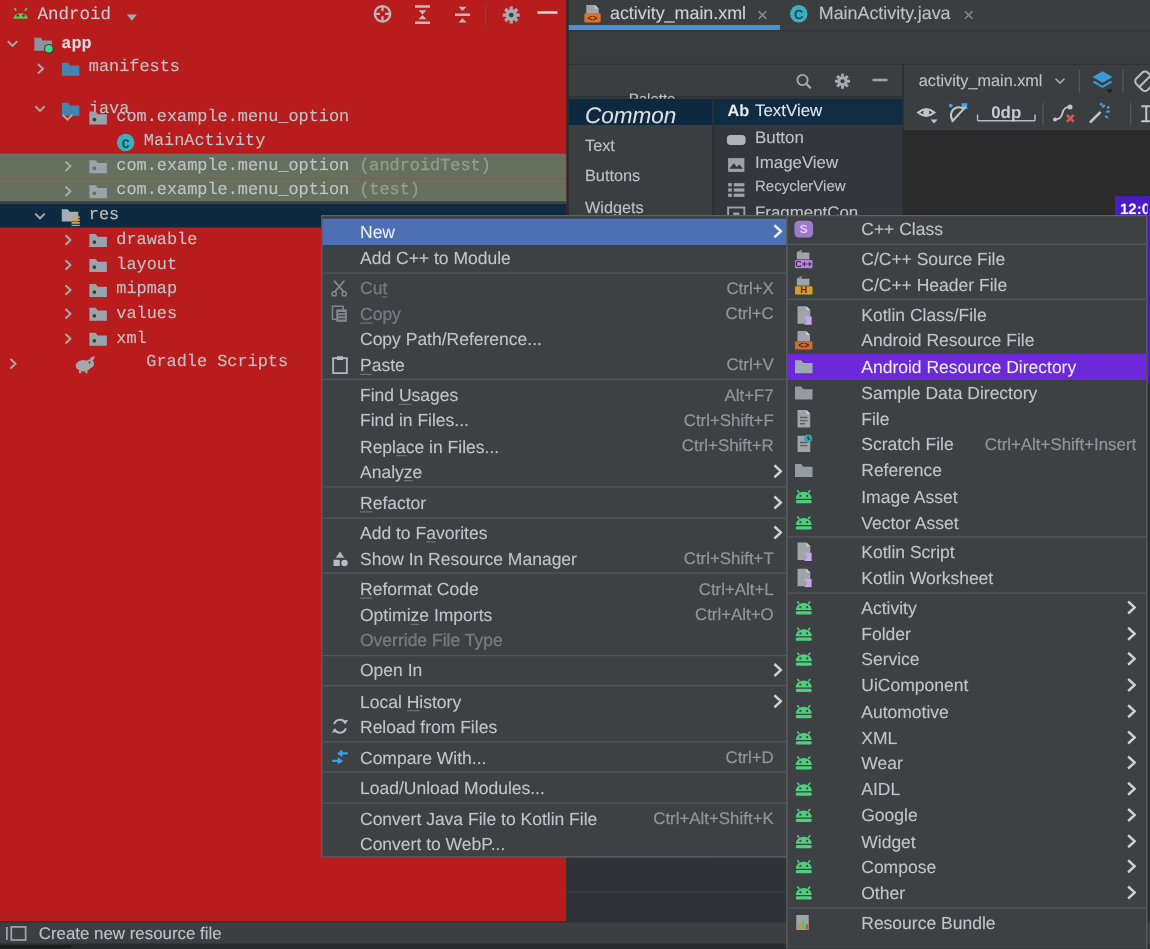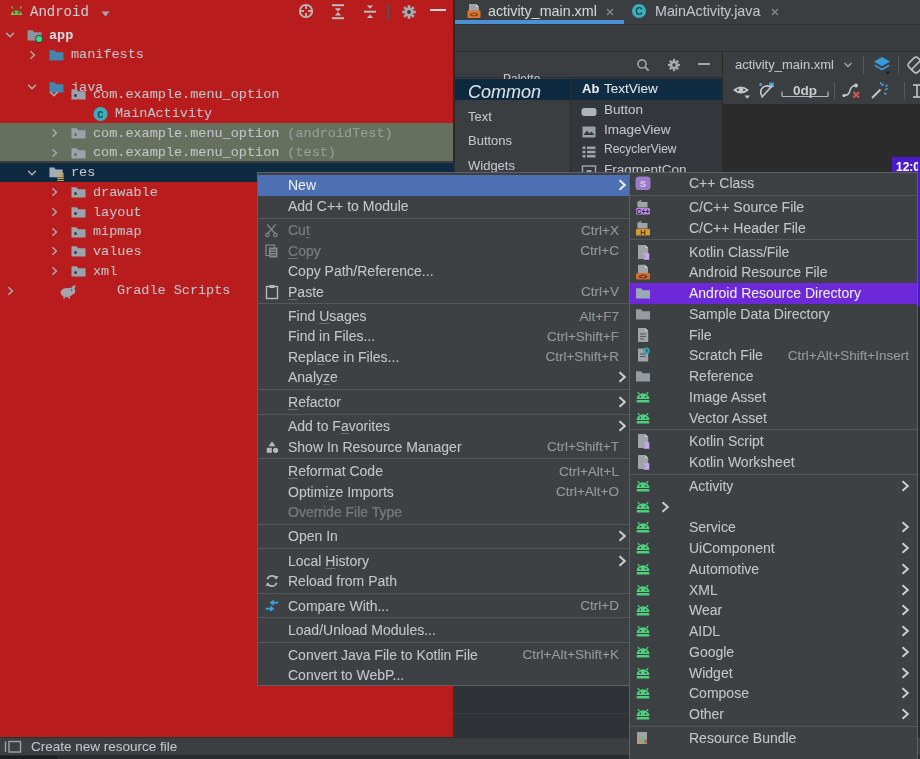--- a/index.html
+++ b/index.html
@@ -573,21 +573,21 @@
           <path d="M1.5 1.2 L6.8 6 L1.5 10.8" fill="none" stroke="currentColor" stroke-width="1.9"></path>
         </svg>
       </div>
     <div class="mi">
         <span class="mic"><svg width="16" height="16" viewBox="0 0 16 16">
       <path d="M3.3 6.3 A5 5 0 0 1 12.5 5.6" fill="none" stroke="#b6bac0" stroke-width="1.6"></path>
       <path d="M12.7 9.7 A5 5 0 0 1 3.5 10.4" fill="none" stroke="#b6bac0" stroke-width="1.6"></path>
       <path d="M14.6 3 l-2.4 3.4 -2.4 -3 z" fill="#b6bac0"></path>
       <path d="M1.4 13 l2.4 -3.4 2.4 3 z" fill="#b6bac0"></path>
           </svg></span>
-      <span class="lbl">Reload from Path</span>
+      <span class="lbl">Reload from Files</span>
       </div>
     <div class="msep"></div>
     <div class="mi">
         <span class="mic"><svg width="16" height="16" viewBox="0 0 16 16">
       <line x1="8.4" y1="4.7" x2="14.2" y2="4.7" stroke="#38a1e8" stroke-width="1.8"></line>
       <path d="M9.8 1.6 L5.6 4.7 L9.8 7.8 z" fill="#38a1e8"></path>
       <line x1="1.8" y1="10.7" x2="7.6" y2="10.7" stroke="#38a1e8" stroke-width="1.8"></line>
       <path d="M6.2 7.6 L10.4 10.7 L6.2 13.8 z" fill="#38a1e8"></path>
           </svg></span>
       <span class="lbl">Compare With...</span>
@@ -729,20 +729,21 @@
           </svg></span>
       <span class="lbl">Activity</span>
         <svg class="arr" width="8" height="12" viewBox="0 0 8 12">
           <path d="M1.5 1.2 L6.8 6 L1.5 10.8" fill="none" stroke="currentColor" stroke-width="1.9"></path>
         </svg>
       </div>
     <div class="si">
         <span class="sic"><svg width="16" height="16" viewBox="0 0 16 16">
             <use href="#android"></use>
           </svg></span>
+      <span class="lbl">Folder</span>
         <svg class="arr" width="8" height="12" viewBox="0 0 8 12">
           <path d="M1.5 1.2 L6.8 6 L1.5 10.8" fill="none" stroke="currentColor" stroke-width="1.9"></path>
         </svg>
       </div>
     <div class="si">
         <span class="sic"><svg width="16" height="16" viewBox="0 0 16 16">
             <use href="#android"></use>
           </svg></span>
       <span class="lbl">Service</span>
         <svg class="arr" width="8" height="12" viewBox="0 0 8 12">

